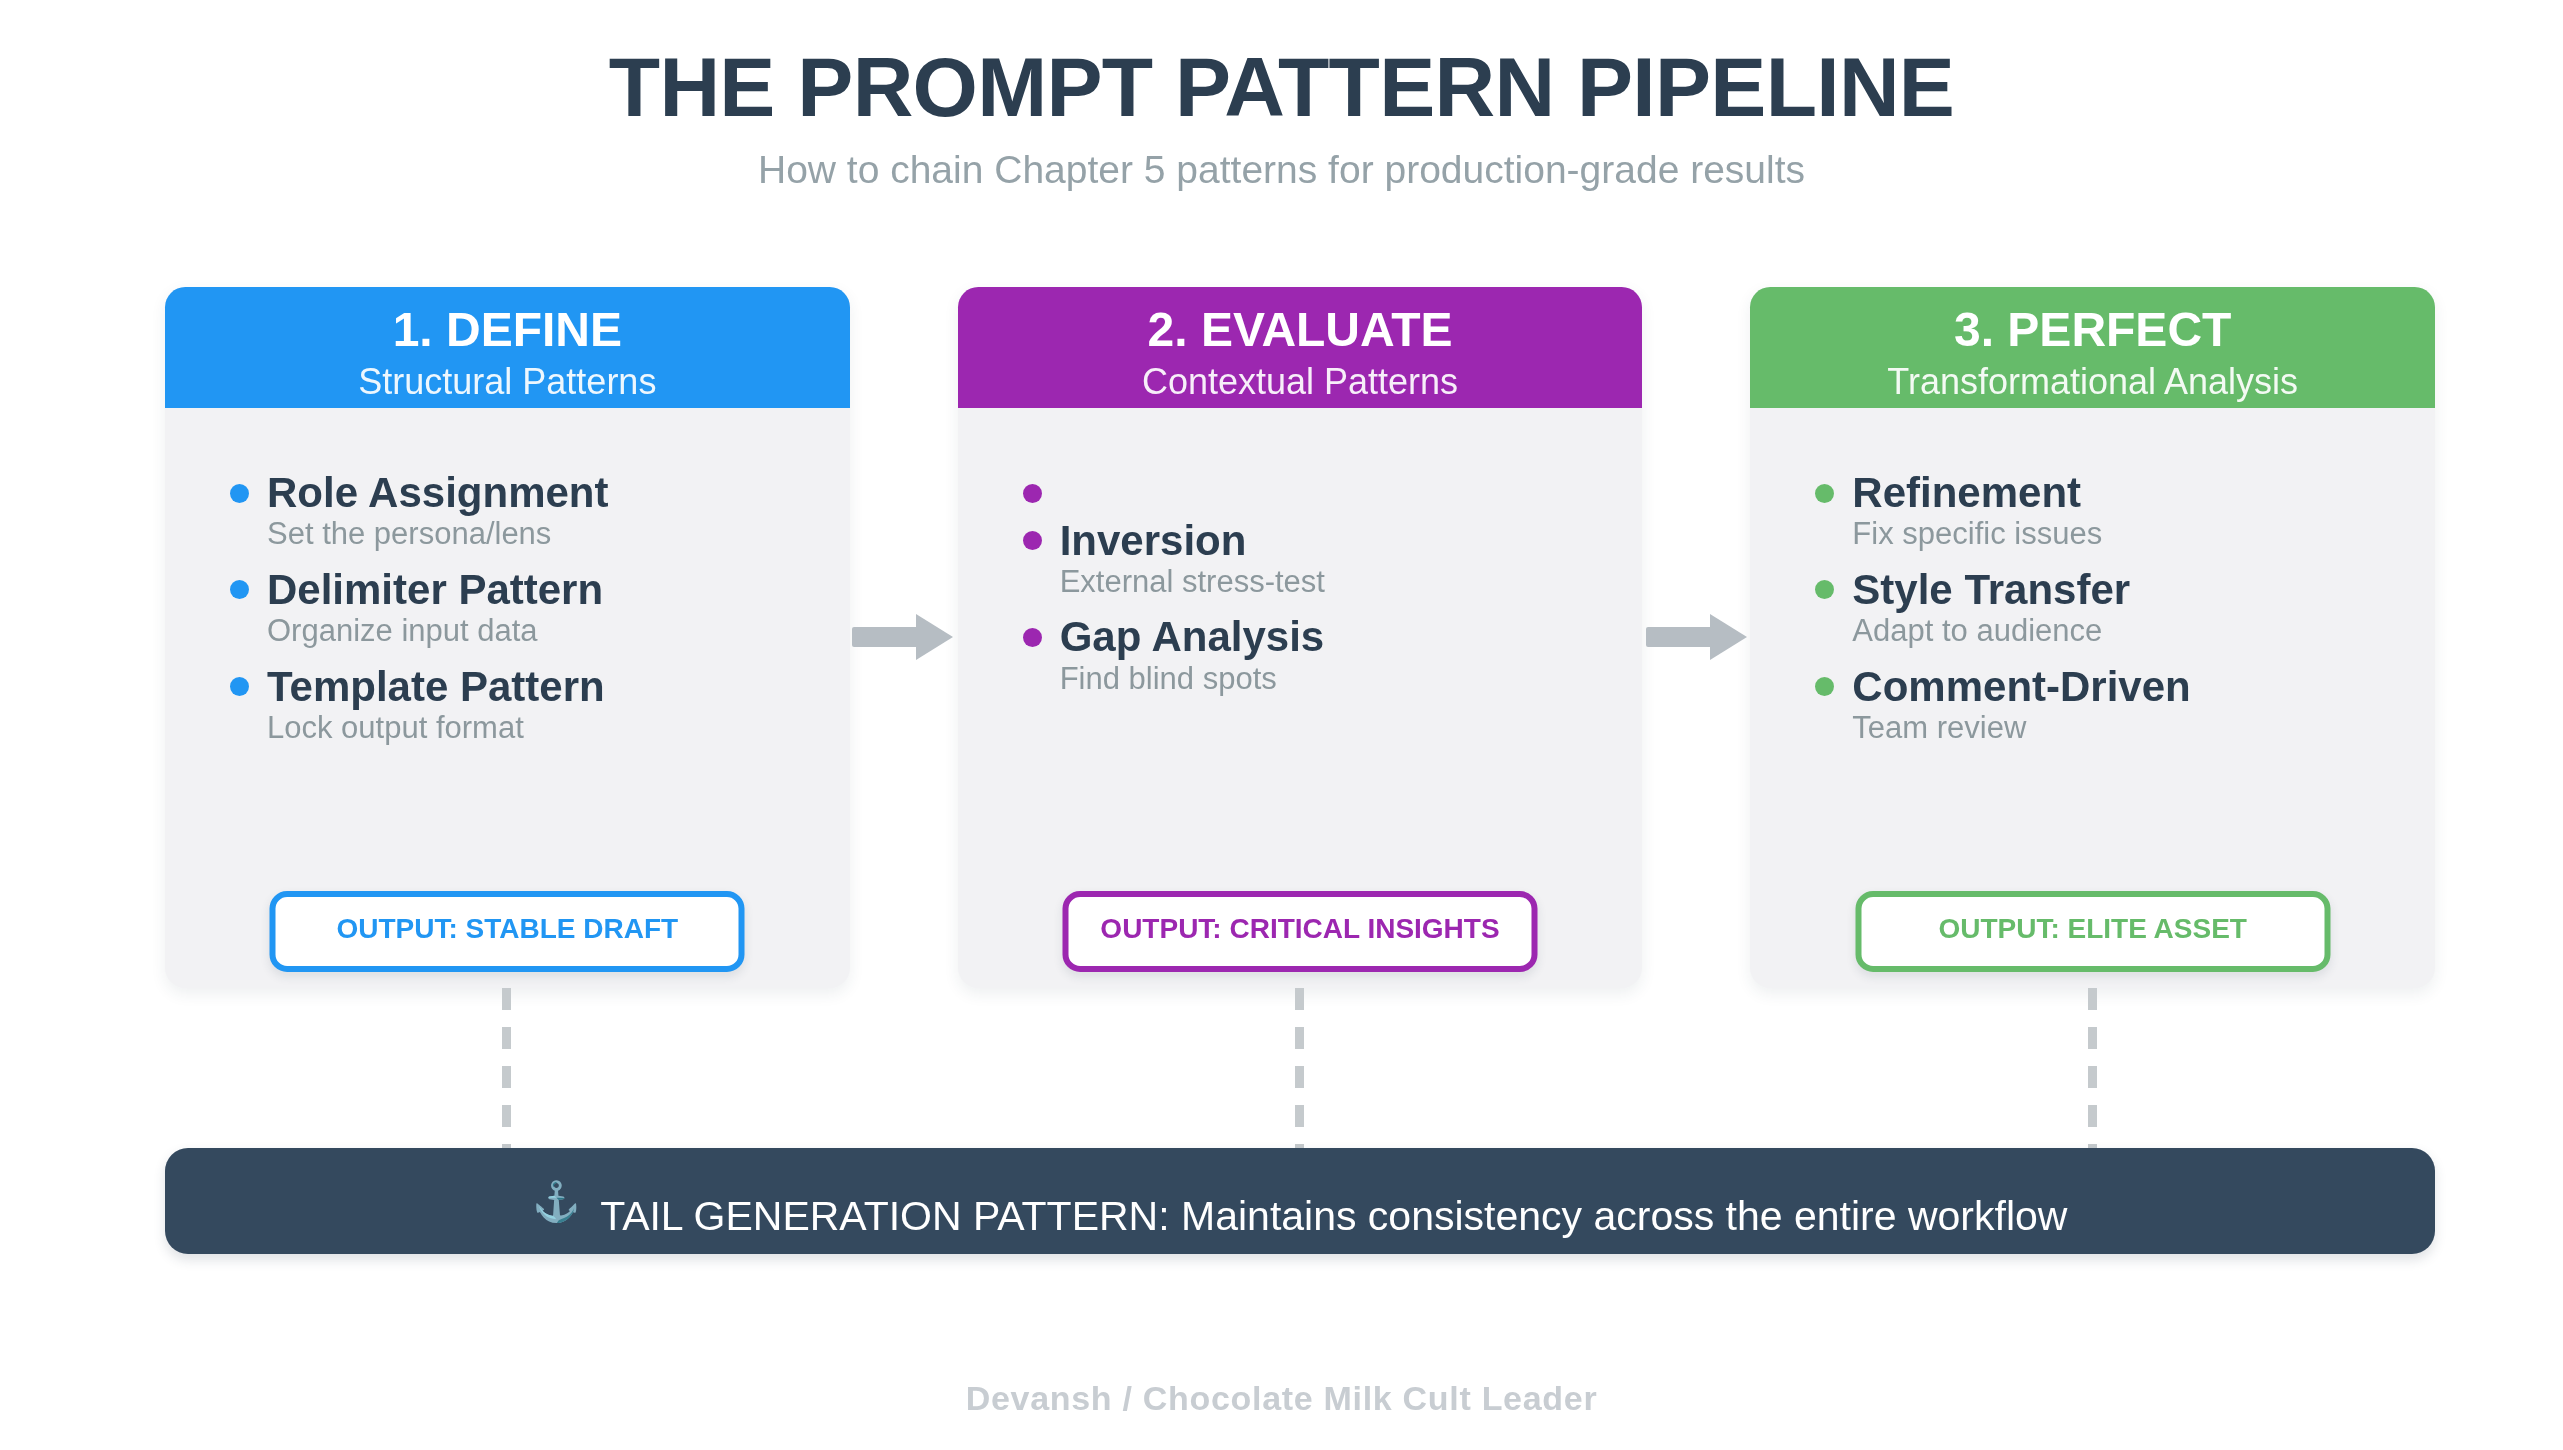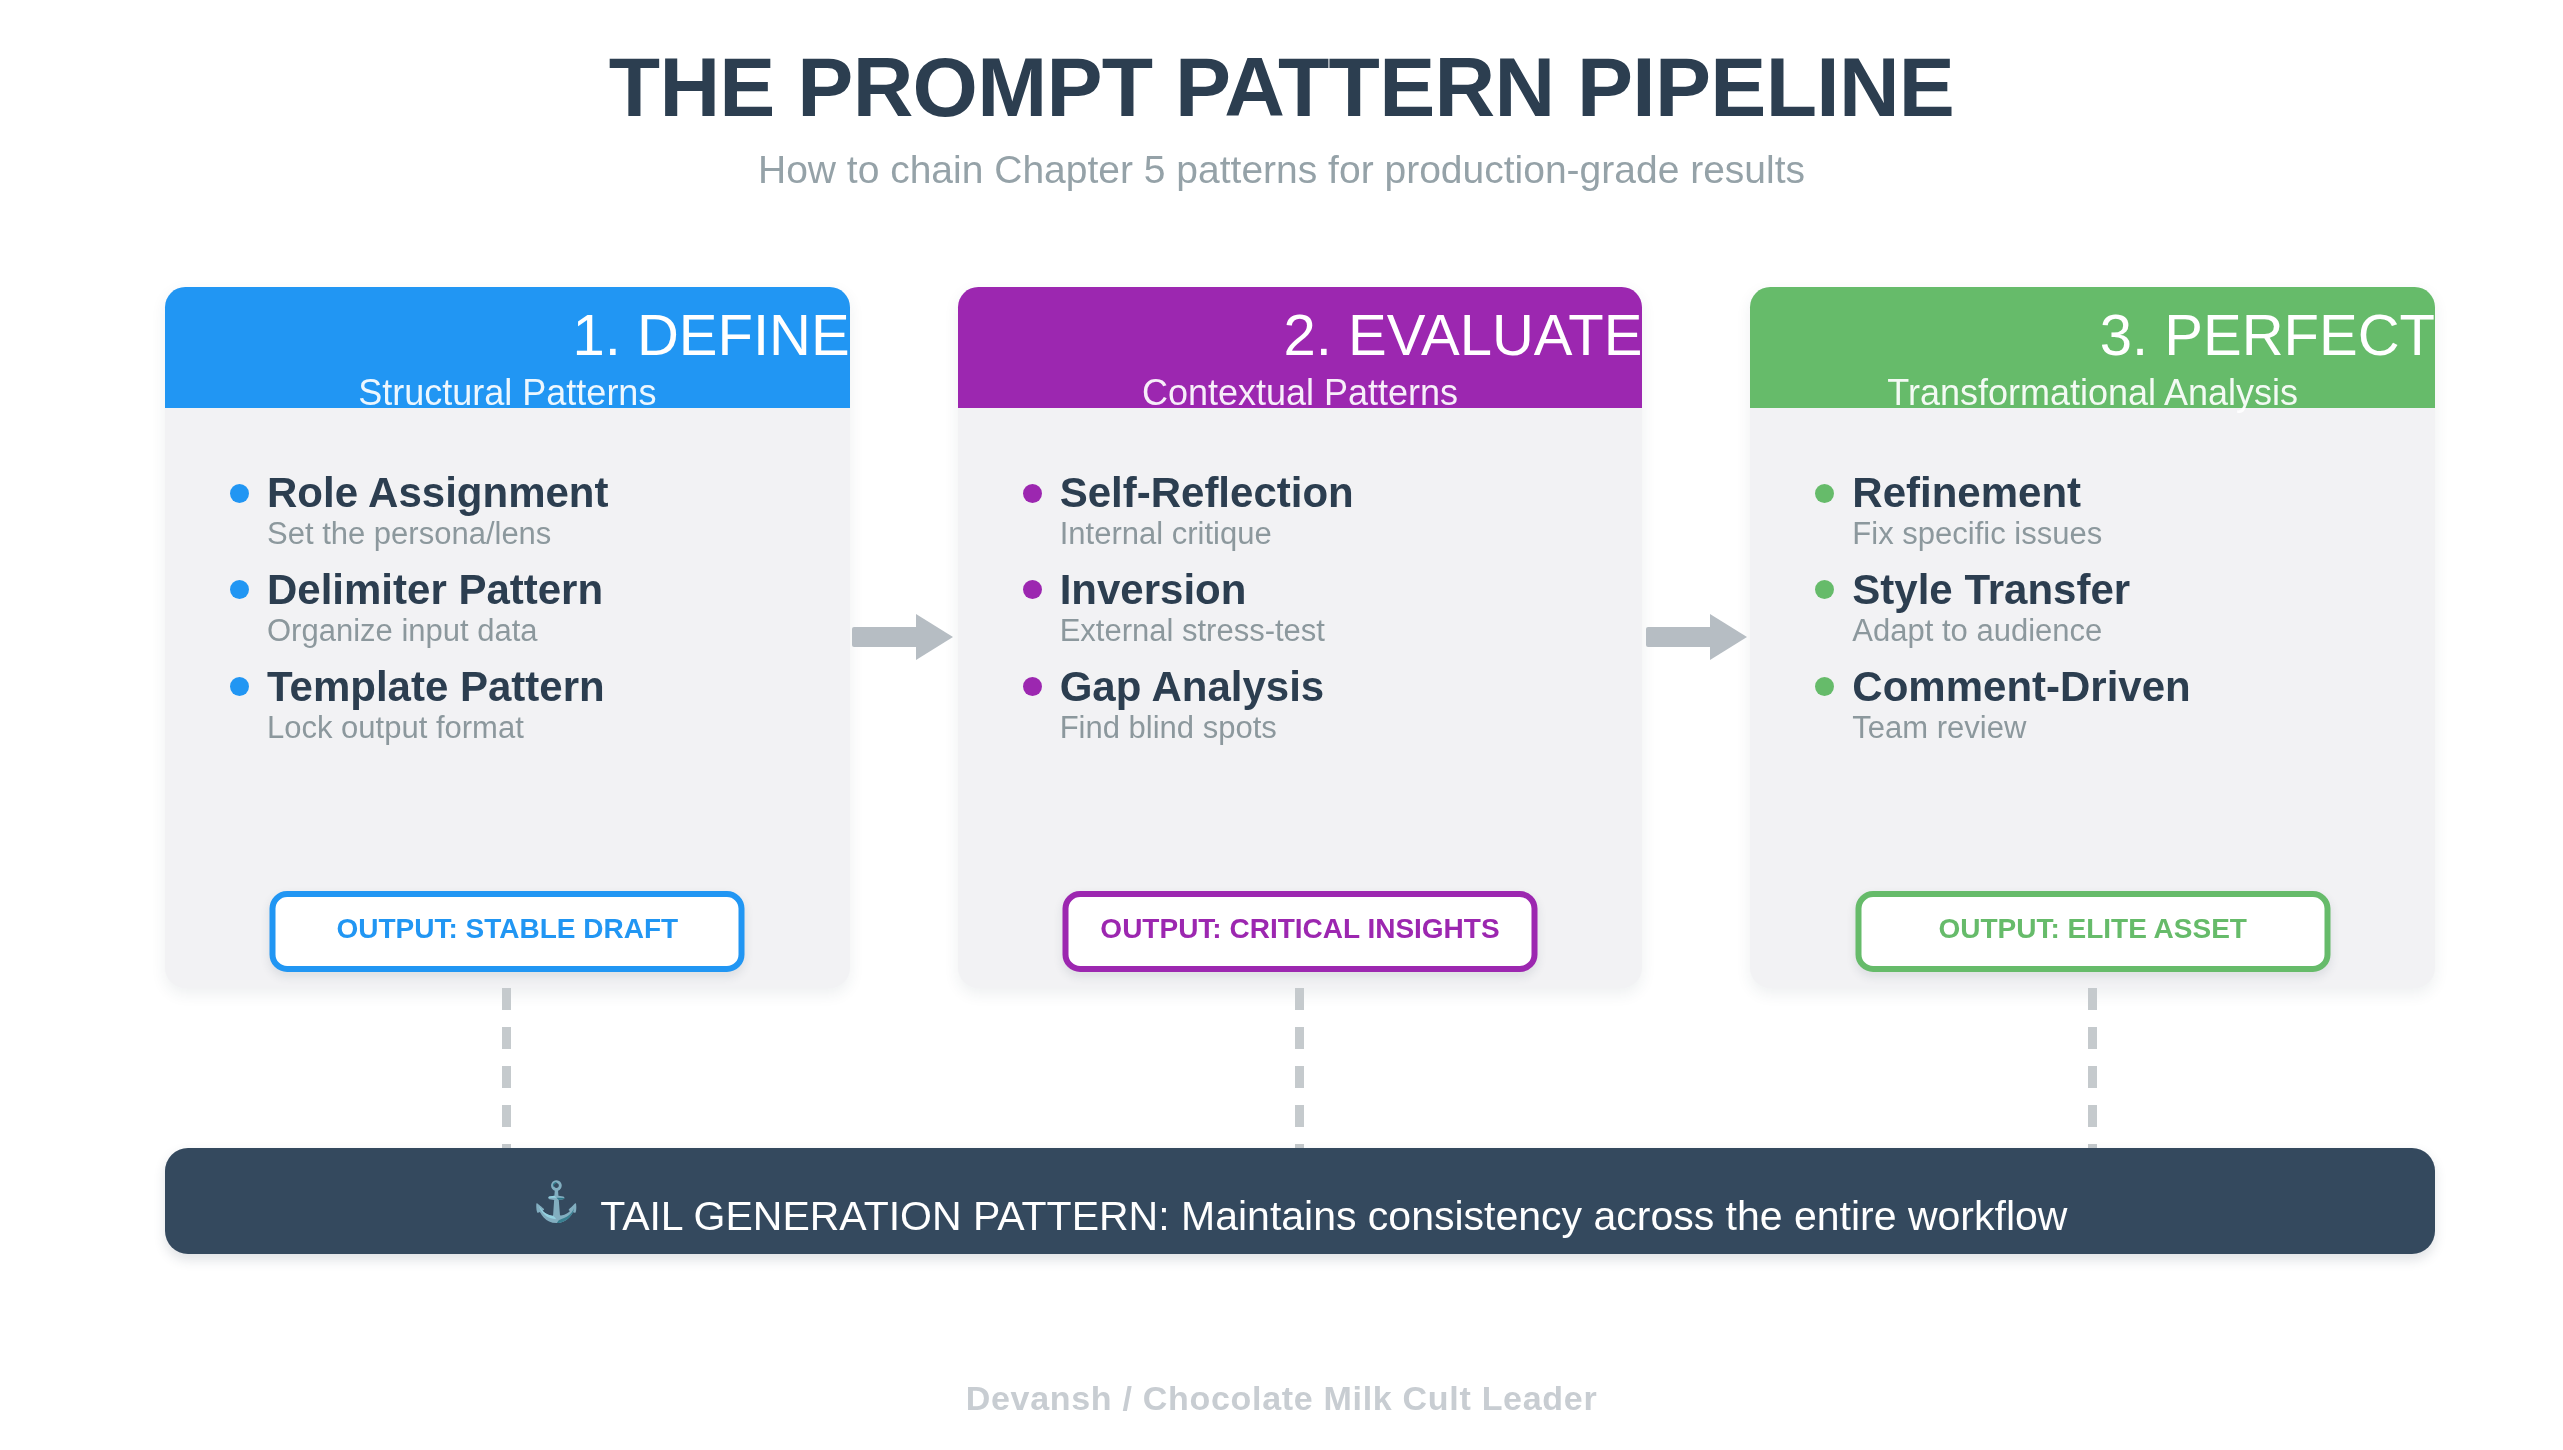--- a/index.html
+++ b/index.html
@@ -50,25 +50,24 @@
   .card-head {
     height: 121px;
     border-radius: 20.3px 20.3px 0 0;
     text-align: center;
     padding-top: 16.3px;
   }
   .head--1 { background: #2196f3; }
   .head--2 { background: #9c27b0; }
   .head--3 { background: #66bb6a; }
   .step-title {
-    font-size: 58px;
-    font-weight: 400;
+    font-size: 48px;
+    font-weight: 700;
     color: #ffffff;
     line-height: 1.12;
-    text-align: right;
   }
   .step-subtitle {
     font-size: 36px;
     font-weight: 400;
     color: rgba(255,255,255,0.92);
     margin-top: 4.1px;
   }
 
   .items {
     list-style: none;
@@ -240,24 +239,20 @@
     </section>
 
     <section class="card">
       <header class="card-head head--2">
         <div class="step-title">2. EVALUATE</div>
         <div class="step-subtitle">Contextual Patterns</div>
       </header>
       <ul class="items">
         <li class="item">
           <span class="dot dot--2"></span>
-          <div>
-            <div class="item-title">Self-Reflection</div>
-            <div class="item-desc">Internal critique</div>
-          </div>
         </li>
         <li class="item">
           <span class="dot dot--2"></span>
           <div>
             <div class="item-title">Inversion</div>
             <div class="item-desc">External stress-test</div>
           </div>
         </li>
         <li class="item">
           <span class="dot dot--2"></span>

